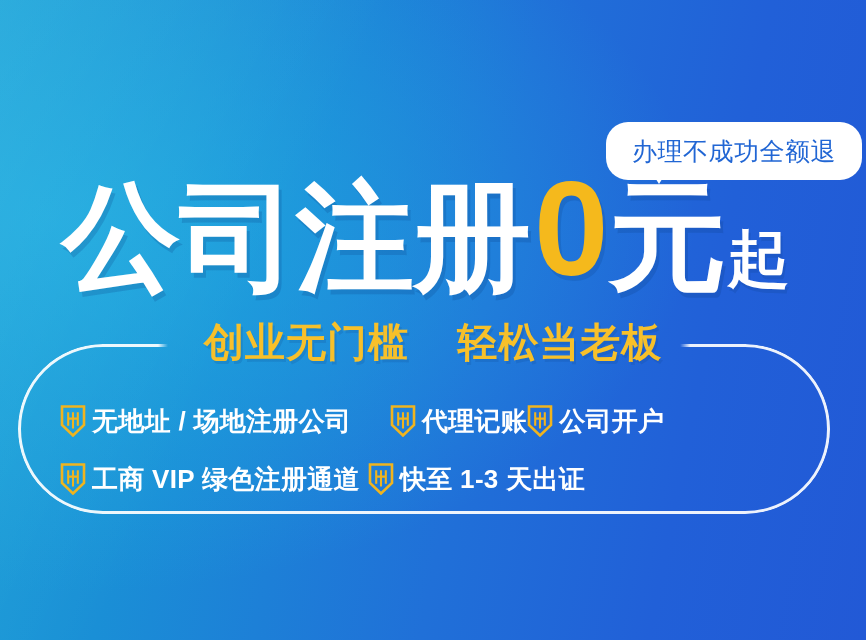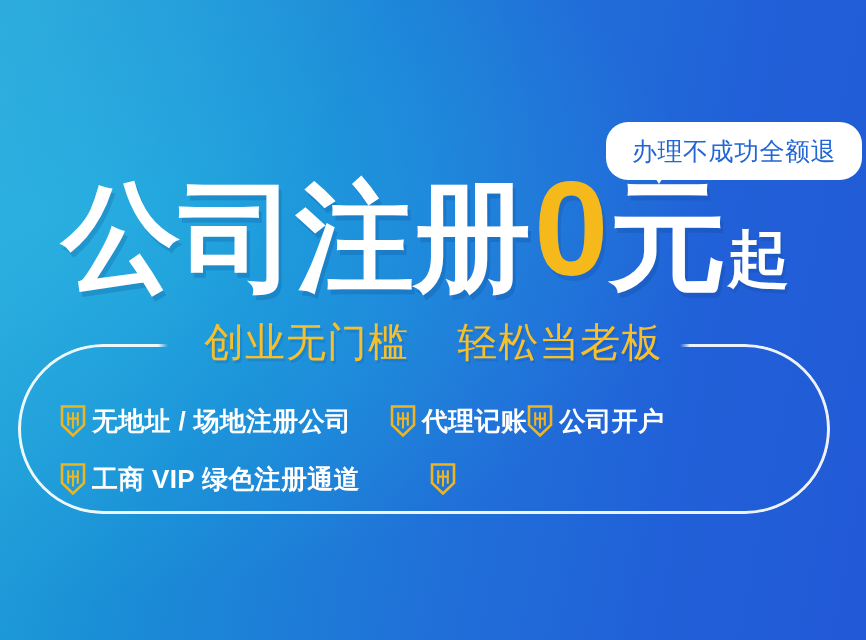--- a/index.html
+++ b/index.html
@@ -107,21 +107,21 @@
 
   
   .subtitle {
     position: absolute;
     left: 0;
     top: 322px;
     width: 866px;
     text-align: center;
     color: #f7c02a;
     font-size: 40px;
-    font-weight: 400;
+    font-weight: 700;
     letter-spacing: 1px;
     line-height: 1;
     white-space: nowrap;
     text-shadow: 2px 3px 0 rgba(10,60,130,0.16);
   }
   .subtitle .sub-gap { display: inline-block; width: 24px; }
 
   
   .frame {
     position: absolute;
@@ -176,21 +176,21 @@
   .shield {
     width: 26px;
     height: 32px;
     flex: 0 0 auto;
     display: block;
   }
 
   
   .r1 .c1 { width: 330px; }
   .r1 .c2 { width: 205px; }
-  .r2 .c1 { width: 370px; }
+  .r2 .c1 { width: 308px; }
   .r2 .c2 { width: 250px; }
 </style>
 </head>
 <body>
 
 <div id="banner">
 
   <div class="sheen"></div>
 
   <div class="bubble-wrap">
@@ -247,17 +247,18 @@
           <path d="M2 1.5 H24 V20 L13 30.5 L2 20 Z" fill="none" stroke="#f0b41e" stroke-width="2.6" stroke-linejoin="miter"></path>
           <path d="M8.2 7.2 V20.8 M17.8 7.2 V20.8 M8.2 13.6 H17.8 M13 7.2 V23.6" fill="none" stroke="#f0b41e" stroke-width="2.1"></path>
         </svg>
         <span class="flabel">工商 VIP 绿色注册通道</span>
       </div>
       <div class="fitem c2">
         <svg class="shield" viewBox="0 0 26 32">
           <path d="M2 1.5 H24 V20 L13 30.5 L2 20 Z" fill="none" stroke="#f0b41e" stroke-width="2.6" stroke-linejoin="miter"></path>
           <path d="M8.2 7.2 V20.8 M17.8 7.2 V20.8 M8.2 13.6 H17.8 M13 7.2 V23.6" fill="none" stroke="#f0b41e" stroke-width="2.1"></path>
         </svg>
+        <span class="flabel">快至 1-3 天出证</span>
       </div>
     </div>
 
   </div>
 </div>
 
 </body></html>

